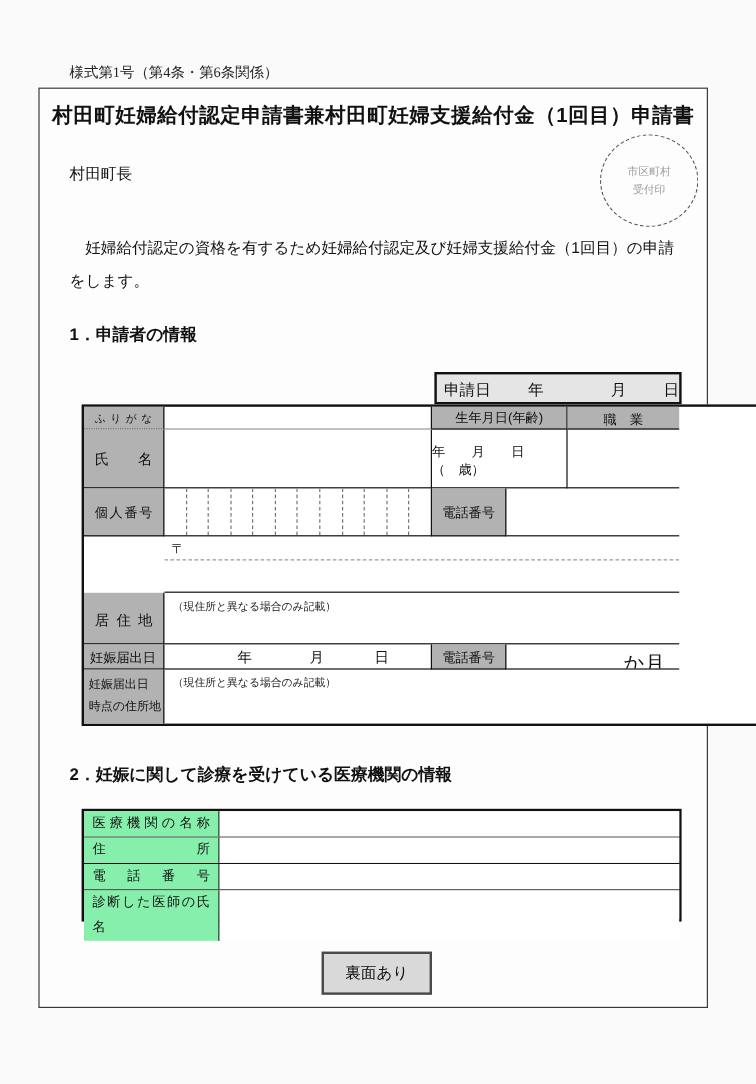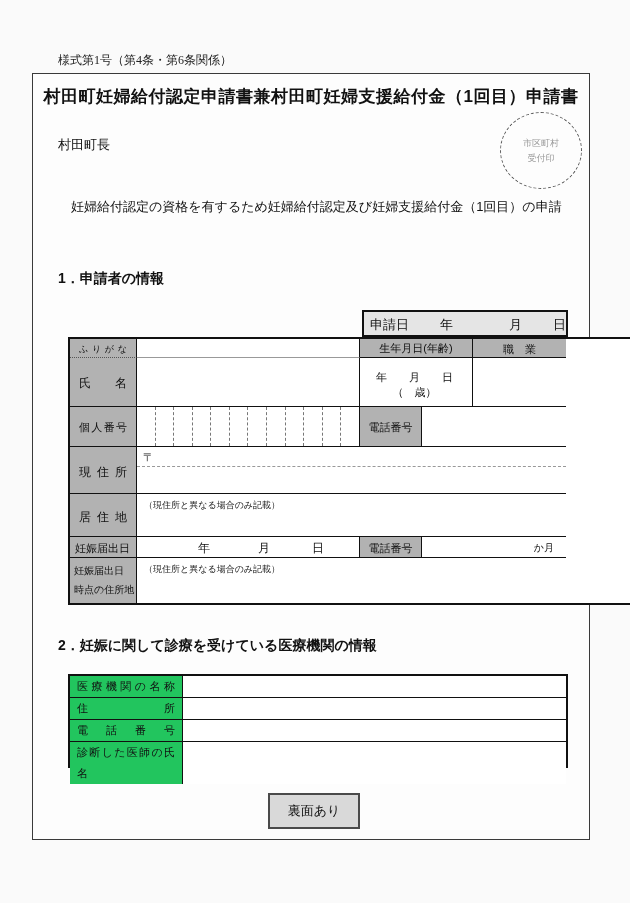--- a/index.html
+++ b/index.html
@@ -38,49 +38,49 @@
   .br{border-right:1px solid #111;}
   .bb{border-bottom:1px solid #111;}
   .jl{text-align:justify;text-align-last:justify;}
   .furigana{left:0;top:0;width:67px;height:19px;border-right:1px solid #111;border-bottom:1px dotted #555;
             font-size:9px;padding:4px 9px 0 9px;}
   .fcontent{left:67px;top:0;width:223px;height:19px;border-bottom:1px solid #999;border-right:1px solid #111;}
   .bh{left:290px;top:0;width:113px;height:19px;font-size:11px;text-align:center;padding-top:2px;}
   .jh{left:403px;top:0;width:93px;height:19px;font-size:11px;text-align:center;padding-top:3px;}
   .nlabel{left:0;top:19px;width:67px;height:49px;font-size:12px;padding:17px 9px 0 9px;}
   .ncontent{left:67px;top:19px;width:223px;height:49px;}
-  .bvalue{left:290px;top:19px;width:113px;height:49px;font-size:11px;text-align:center;padding:12px 3px 0 0;line-height:15px;}
+  .bvalue{left:290px;top:19px;width:113px;height:49px;font-size:11px;text-align:left;padding:12px 3px 0 0;line-height:15px;}
   .jvalue{left:403px;top:19px;width:93px;height:49px;}
   .pnlabel{left:0;top:68px;width:67px;height:40px;font-size:11px;padding:13px 9px 0 9px;}
   .pndigits{left:67px;top:68px;width:223px;height:40px;display:flex;}
   .dg{flex:1;border-right:1px dashed #777;}
   .dg:last-child{border-right:none;}
   .tlabel{left:290px;top:68px;width:62px;height:40px;font-size:11px;text-align:center;padding-top:13px;}
   .tvalue{left:352px;top:68px;width:144px;height:40px;}
   .alabel{left:0;top:108px;width:67px;height:47px;font-size:12px;padding:17px 9px 0 9px;}
   .acontent{left:67px;top:108px;width:429px;height:47px;}
   .postal{position:absolute;left:6px;top:3px;font-size:11px;}
   .adash{position:absolute;left:0;right:0;top:19px;border-top:1px dashed #999;}
   .rlabel{left:0;top:155px;width:67px;height:43px;font-size:12px;padding:15px 9px 0 9px;}
   .rcontent{left:67px;top:155px;width:429px;height:43px;}
   .note{font-size:9px;padding:5px 0 0 7px;color:#222;}
   .pndate-label{left:0;top:198px;width:67px;height:21px;font-size:11px;padding:4px 0 0 5px;}
   .pndate{left:67px;top:198px;width:223px;height:21px;}
   .pndate span{position:absolute;top:3px;font-size:12px;}
   .pd-y{left:61px;} .pd-m{left:121px;} .pd-d{left:175px;}
   .mlabel{left:290px;top:198px;width:62px;height:21px;font-size:11px;text-align:center;padding-top:4px;}
-  .mvalue{left:352px;top:198px;width:144px;height:21px;font-size:10px;text-align:right;padding:4px 12px 0 0;}
+  .mvalue{left:352px;top:198px;width:144px;height:21px;font-size:17px;text-align:right;padding:4px 12px 0 0;}
   .nadlabel{left:0;top:219px;width:67px;height:45px;font-size:10px;line-height:19px;padding:3px 0 0 4px;}
   .nadcontent{left:67px;top:219px;width:429px;height:45px;}
 
   
   .t2{left:68px;top:674px;width:500px;height:94px;border:2px solid #111;background:#fff;display:flex;flex-direction:column;}
   .t2row{flex:1;display:flex;border-bottom:1px solid #111;}
   .t2row:last-child{border-bottom:none;}
-  .t2label{width:113px;background:#22c55e;border-right:1px solid #111;font-size:11px;line-height:21px;
+  .t2label{width:113px;background:#86efac;border-right:1px solid #111;font-size:11px;line-height:21px;
            padding:0 7px;text-align:justify;text-align-last:justify;box-sizing:border-box;}
   .t2value{flex:1;background:#fff;}
 
   .backbox{left:268px;top:793px;width:92px;height:36px;background:#d9d9d9;border:2px solid #4a4a4a;
            display:flex;align-items:center;justify-content:center;font-size:13px;}
 </style>
 </head>
 <body>
 
 <div class="abs form-code">様式第1号（第4条・第6条関係）</div>
@@ -91,20 +91,21 @@
 
 <div class="abs addressee">村田町長</div>
 
 <div class="abs stamp">
   <div>市区町村</div>
   <div>受付印</div>
 </div>
 
 <div class="abs intro">
   <div class="l1">妊婦給付認定の資格を有するため妊婦給付認定及び妊婦支援給付金（1回目）の申請</div>
+  <div class="l2">をします。</div>
 </div>
 
 <div class="abs sec-heading sec1">1．申請者の情報</div>
 
 <div class="abs appdate">
   <span class="ad-label">申請日</span>
   <span class="ad-y">年</span>
   <span class="ad-m">月</span>
   <span class="ad-d">日</span>
 </div>
@@ -134,21 +135,20 @@
     <div class="dg"></div>
     <div class="dg"></div>
     <div class="dg"></div>
     <div class="dg"></div>
     <div class="dg"></div>
     <div class="dg"></div>
   </div>
   <div class="c g tlabel br bb">電話番号</div>
   <div class="c tvalue bb"></div>
 
-  <div class="c g alabel br bb jl">現住所</div>
   <div class="c acontent bb">
     <span class="postal">〒</span>
     <div class="adash"></div>
   </div>
 
   <div class="c g rlabel br bb jl">居住地</div>
   <div class="c rcontent bb">
     <div class="note">（現住所と異なる場合のみ記載）</div>
   </div>
 

